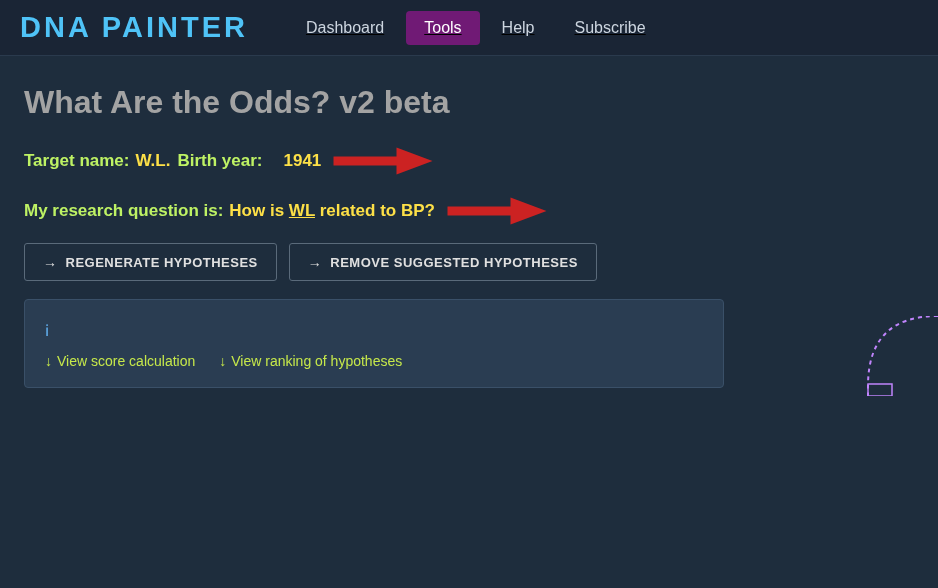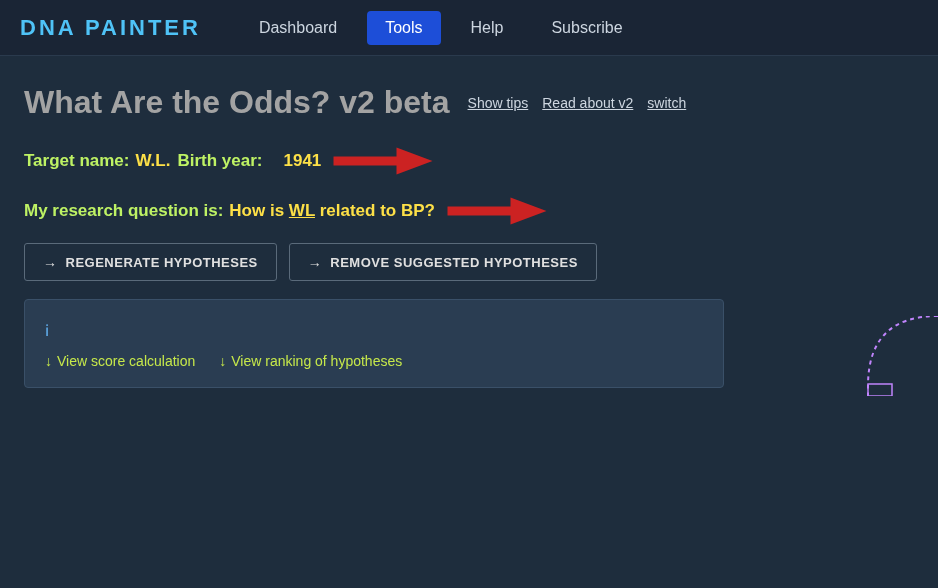--- a/index.html
+++ b/index.html
@@ -22,42 +22,43 @@
       display: flex;
       align-items: center;
       background-color: #1a2535;
       padding: 0 20px;
       height: 56px;
       border-bottom: 1px solid #2a3a4d;
     }
 
     .nav-logo {
       color: #4fc3f7;
-      font-size: 22px;
+      font-size: 29px;
       font-weight: bold;
       letter-spacing: 3px;
       margin-right: 40px;
     }
 
     .nav-links {
       display: flex;
       align-items: center;
-      gap: 12px;
+      gap: 4px;
+      text-decoration: underline;
     }
 
     .nav-link {
       color: #cdd6e0;
       text-decoration: none;
       padding: 8px 18px;
       font-size: 16px;
       border-radius: 4px;
     }
 
     .nav-link.active {
-      background-color: #1d4ed8;
+      background-color: #701a75;
       color: #fff;
       border-radius: 4px;
     }
 
     
     .main-content {
       padding: 28px 24px;
       position: relative;
     }
 
@@ -217,25 +218,20 @@
     <a class="nav-link active">Tools</a>
     <a class="nav-link">Help</a>
     <a class="nav-link">Subscribe</a>
   </div>
 </nav>
 
 <div class="main-content">
 
   <div class="page-title">
     <h1>What Are the Odds? v2 beta</h1>
-    <div class="page-title-links">
-      <a class="title-link">Show tips</a>
-      <a class="title-link">Read about v2</a>
-      <a class="title-link">switch</a>
-    </div>
   </div>
 
   <div class="info-row">
     <span class="info-label">Target name:</span>
     <span class="info-value">W.L.</span>
     <span class="info-label" style="margin-left:7px;">Birth year:</span>
     <span class="info-value" style="margin-left:15px;">1941</span>
 
     <span class="red-arrow">
       <svg viewBox="0 0 110 40" xmlns="http://www.w3.org/2000/svg">

